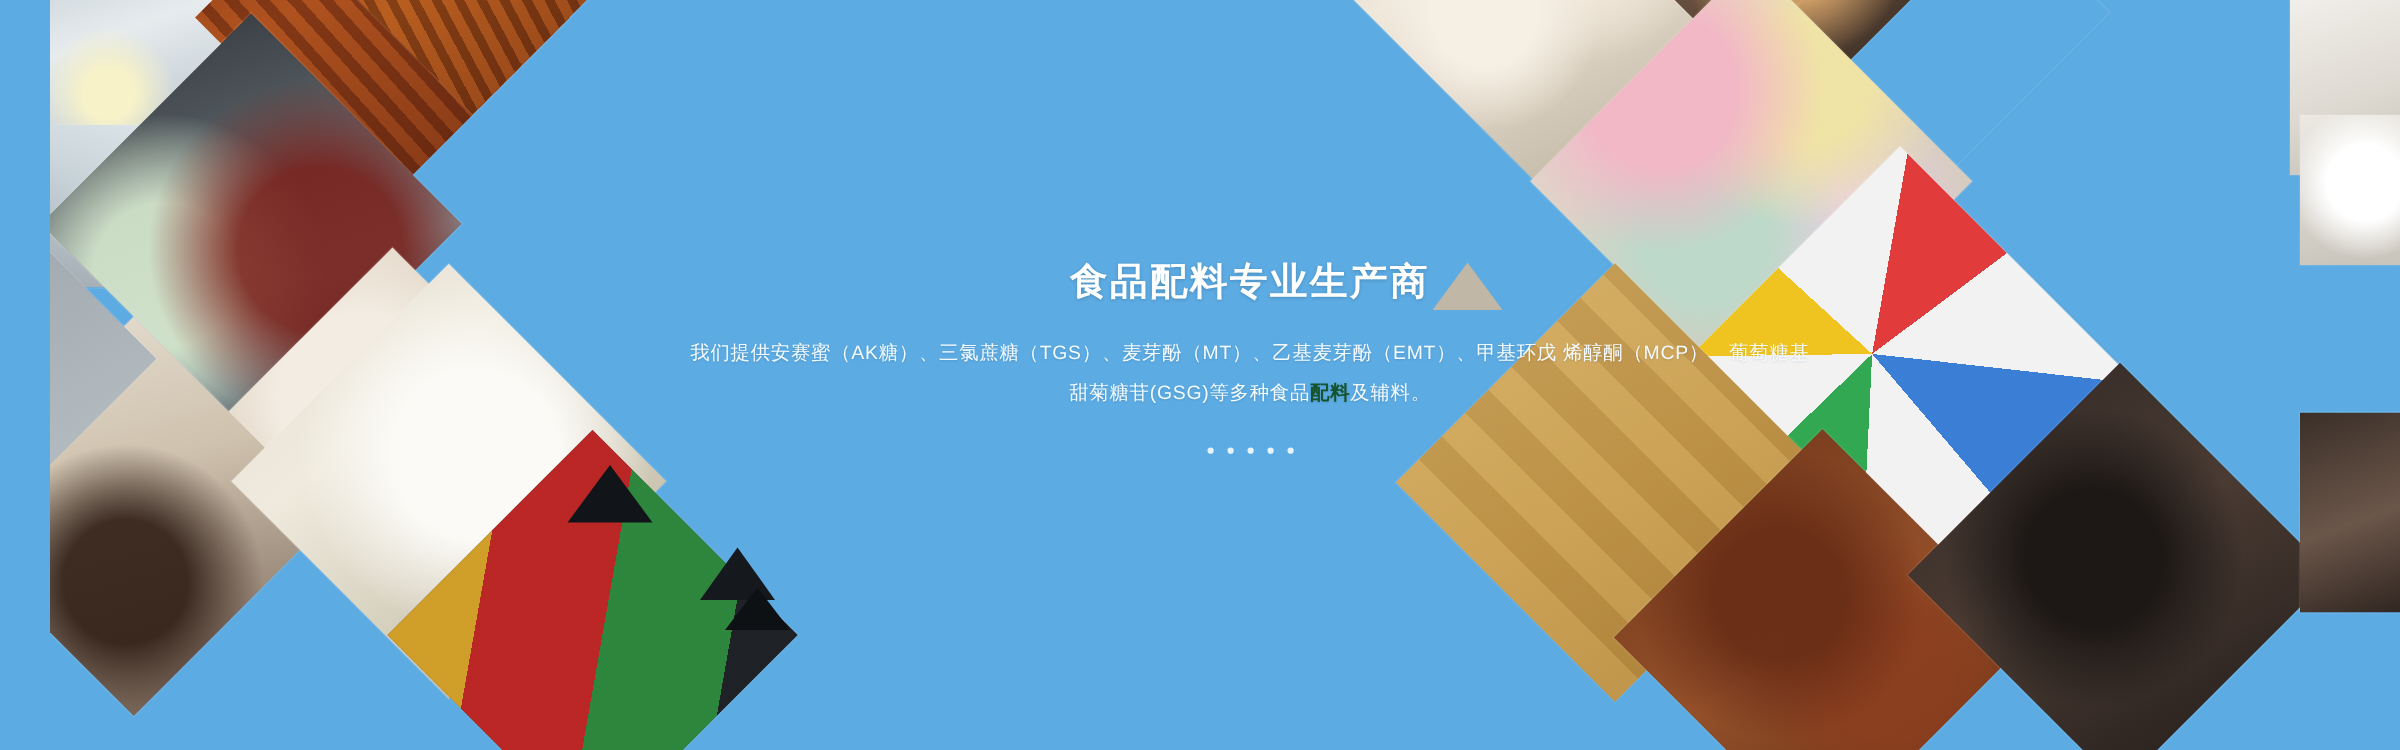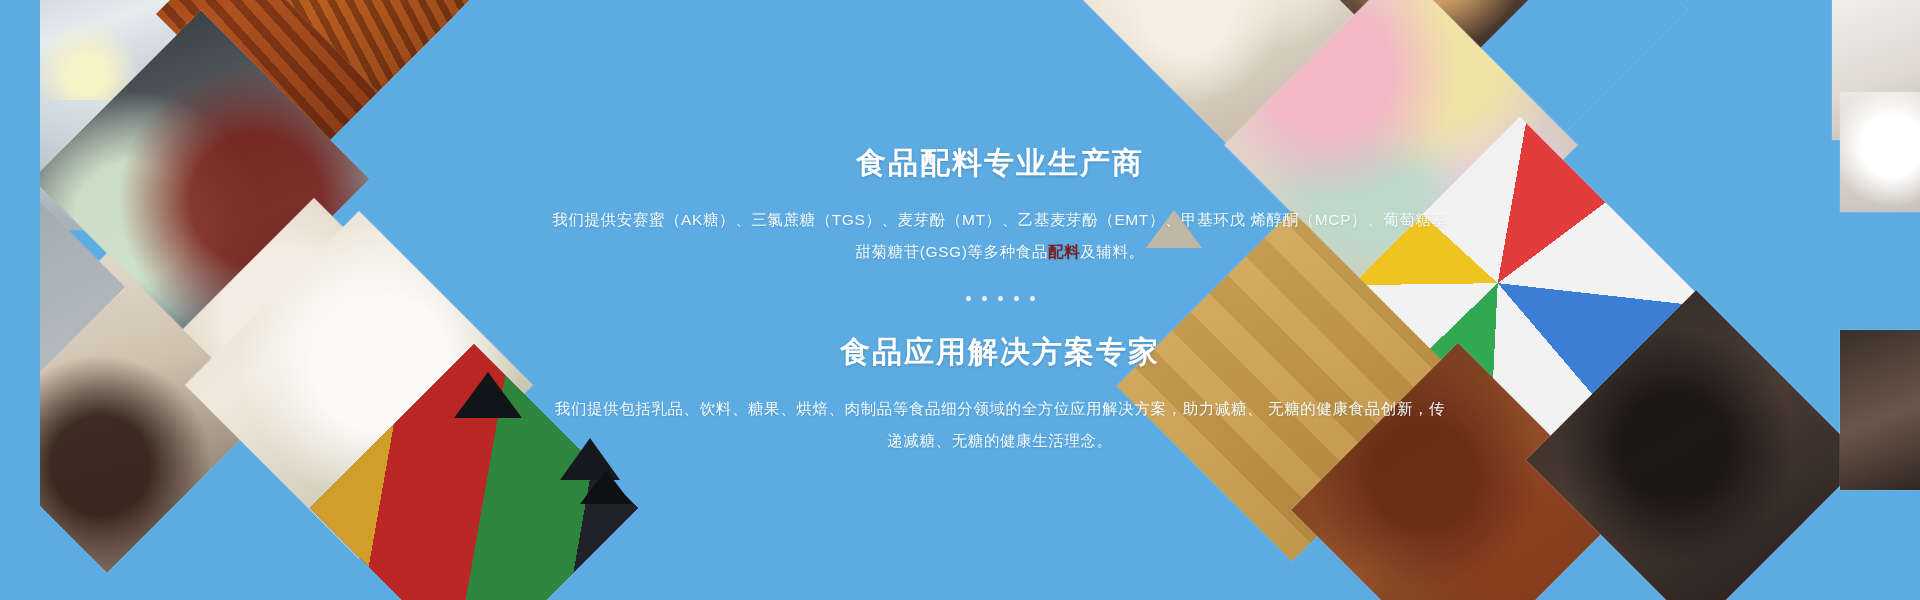--- a/index.html
+++ b/index.html
@@ -79,21 +79,21 @@
   }
 
   .desc {
     color: #f4fbff;
     font-size: 15.5px;
     line-height: 2.05;
     letter-spacing: 0.6px;
     margin-top: 22px;
     text-shadow: 0 1px 2px rgba(0,0,0,0.12);
   }
-  .desc .em { font-weight: bold; color: #7f1d1d; }
+  .desc .em { font-weight: bold; color: #14532d; }
 
   .dots {
     display: flex;
     align-items: center;
     justify-content: center;
     gap: 11px;
     margin: 26px 0 30px 0;
     height: 8px;
   }
   .dots .dot {
@@ -254,22 +254,15 @@
     </div>
 
     <div class="dots">
       <span class="dot"></span>
       <span class="dot"></span>
       <span class="dot"></span>
       <span class="dot"></span>
       <span class="dot"></span>
     </div>
 
-    <div class="block">
-      <div class="headline">食品应用解决方案专家</div>
-      <div class="desc">
-        <span>我们提供包括乳品、饮料、糖果、烘焙、肉制品等食品细分领域的全方位应用解决方案，助力减糖、</span>
-        <span>无糖的健康食品创新，传递减糖、无糖的健康生活理念。</span>
-      </div>
-    </div>
 
   </div>
 </div>
 
 </body></html>

